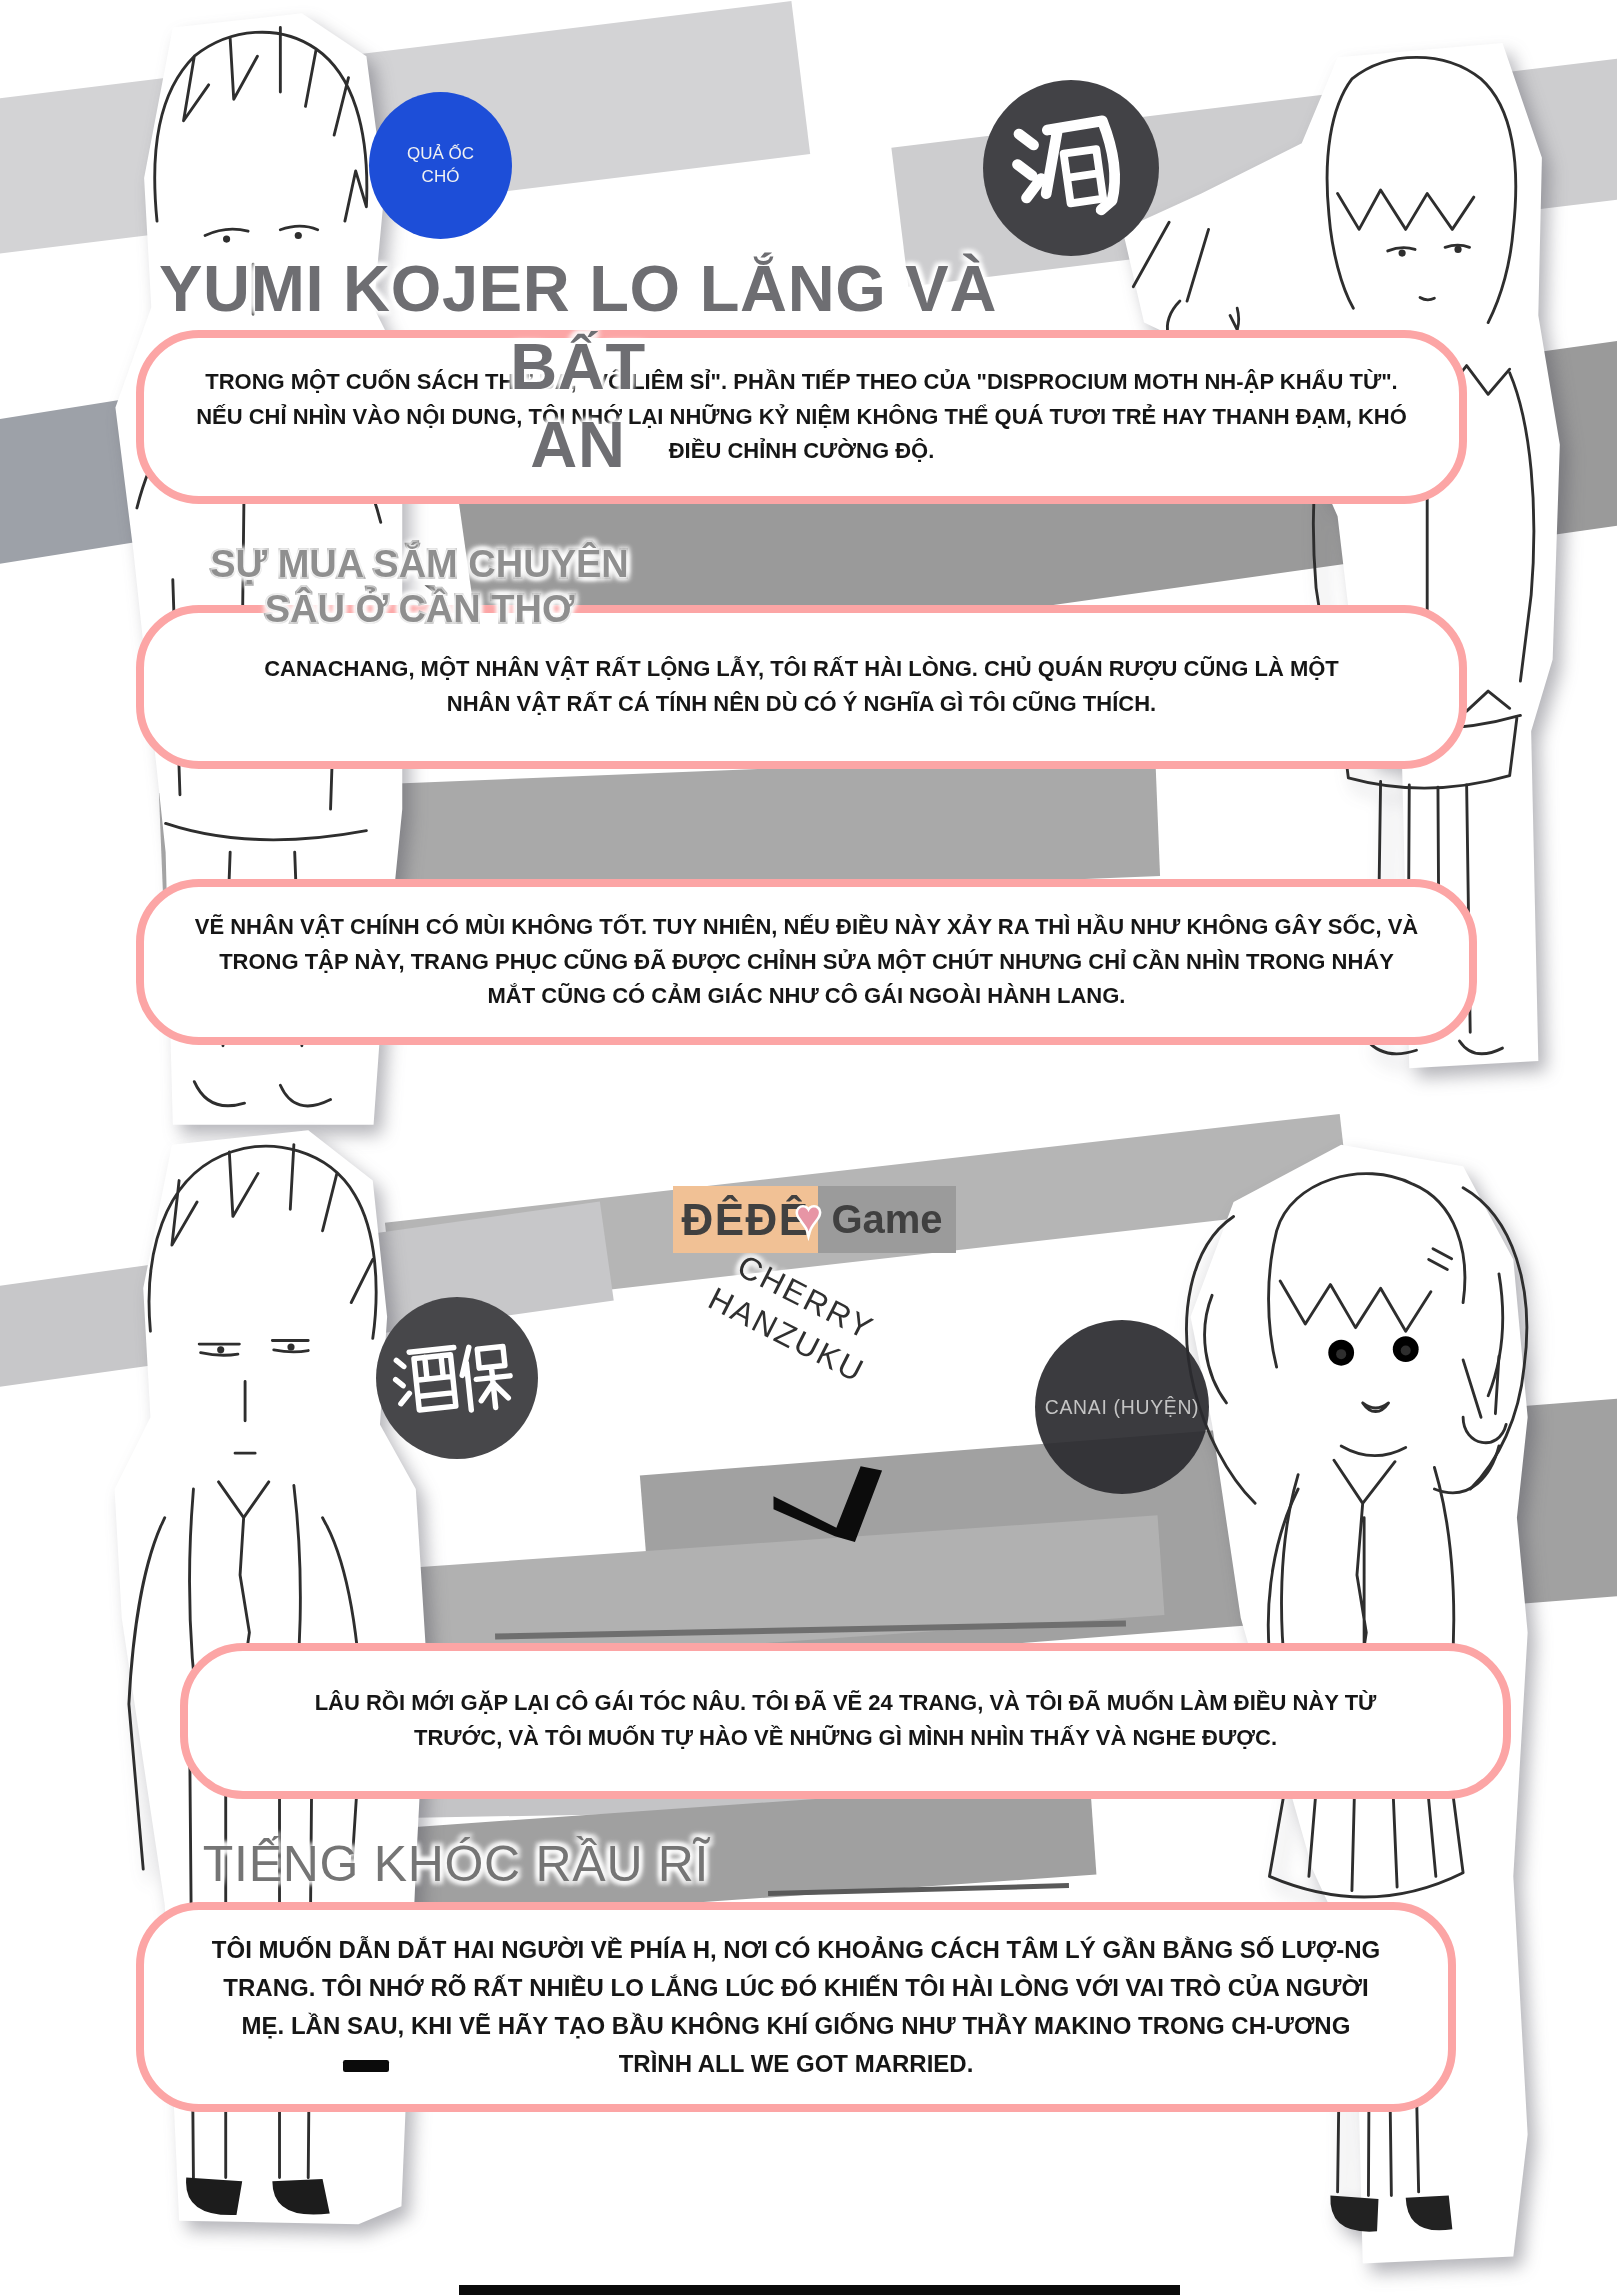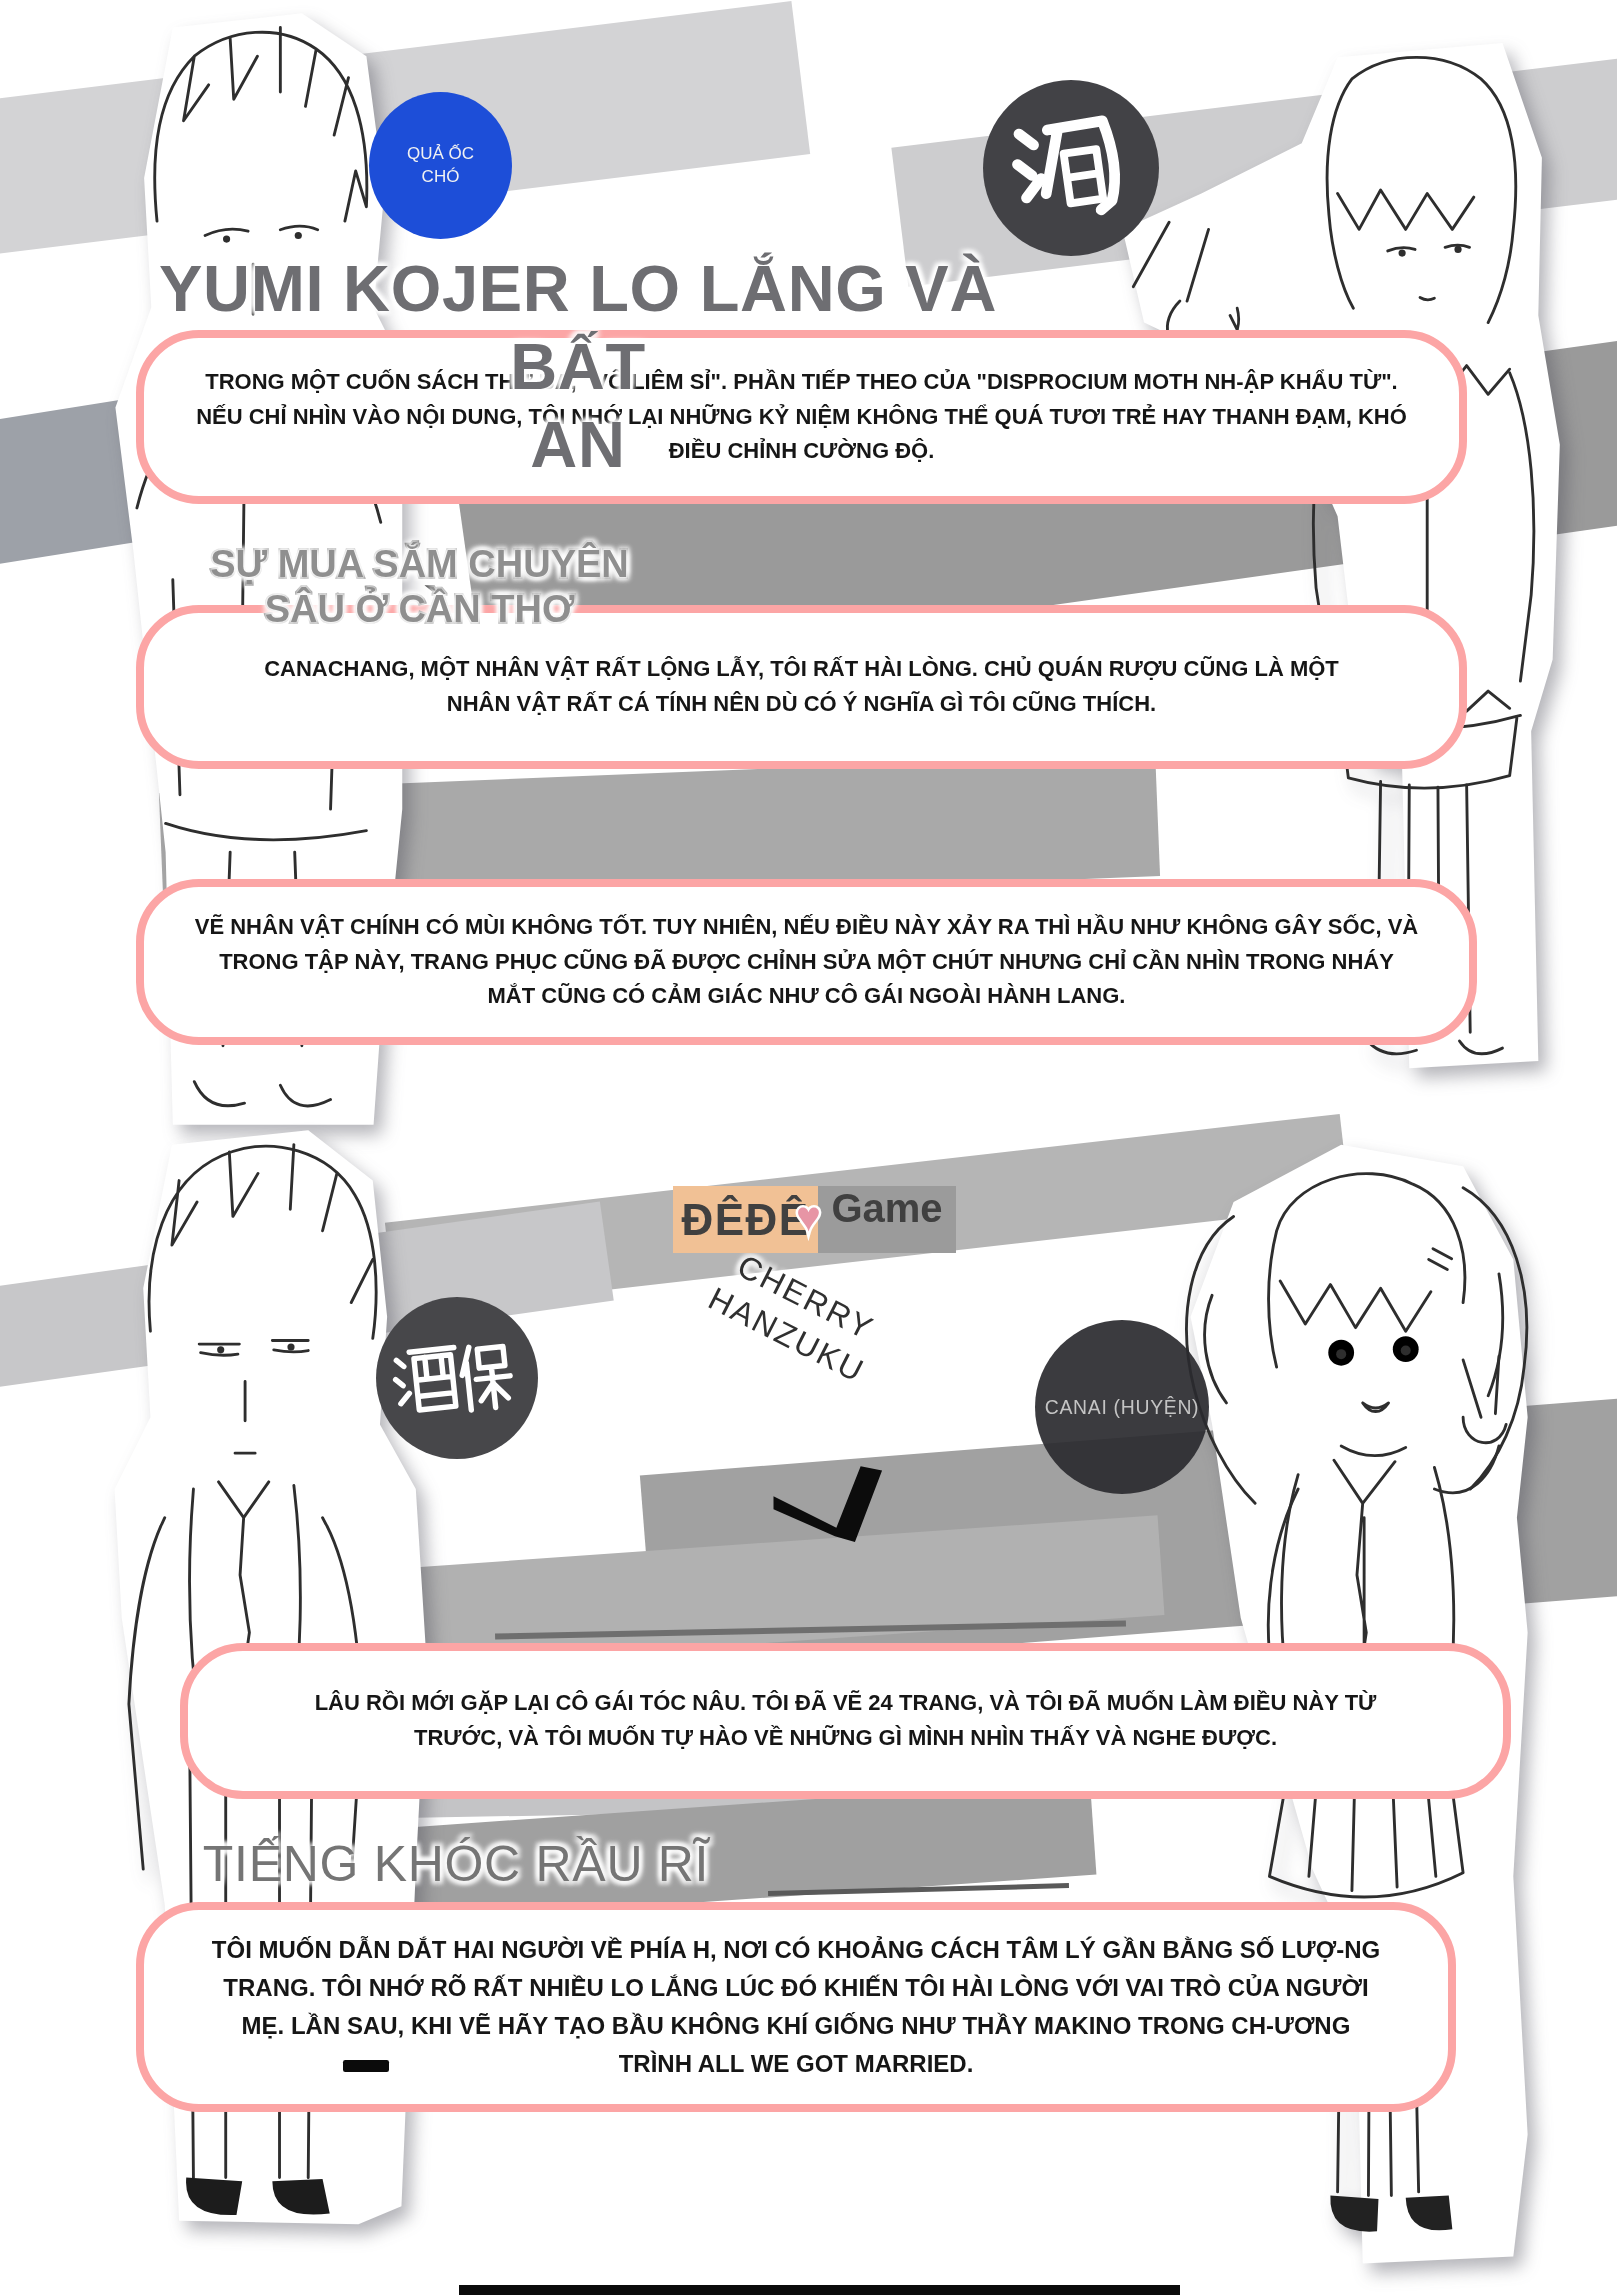--- a/index.html
+++ b/index.html
@@ -20,21 +20,21 @@
     display:flex;align-items:center;justify-content:center;text-align:center;
     font-weight:700;color:#161616;box-sizing:border-box;z-index:6;
     line-height:1.58;
   }
   .hdr{position:absolute;text-align:center;z-index:7;}
   .glow{text-shadow:-2.9px -2.9px 4.3px #fff,2.9px -2.9px 4.3px #fff,-2.9px 2.9px 4.3px #fff,2.9px 2.9px 4.3px #fff,0 0 10px #fff;}
   .dark-outline{-webkit-text-stroke:3.6px #474747;paint-order:stroke;}
   .dark-outline-sm{-webkit-text-stroke:2.9px #4e4e4e;paint-order:stroke;}
   .logo{position:absolute;left:673px;top:1186px;height:67px;display:flex;z-index:5;}
   .logo .peach{width:145px;display:flex;align-items:center;justify-content:center;}
-  .logo .grayp{width:138px;display:flex;justify-content:center;}
+  .logo .grayp{width:138px;display:flex;align-items:center;justify-content:center;}
   .logo .word{color:#404040;font-weight:700;}
   .heart{
     position:absolute;left:123px;top:7.2px;font-size:42px;z-index:2;
     -webkit-text-stroke:5px #fff;paint-order:stroke;
   }
 </style>
 </head>
 <body>
 
 <div class="page">

